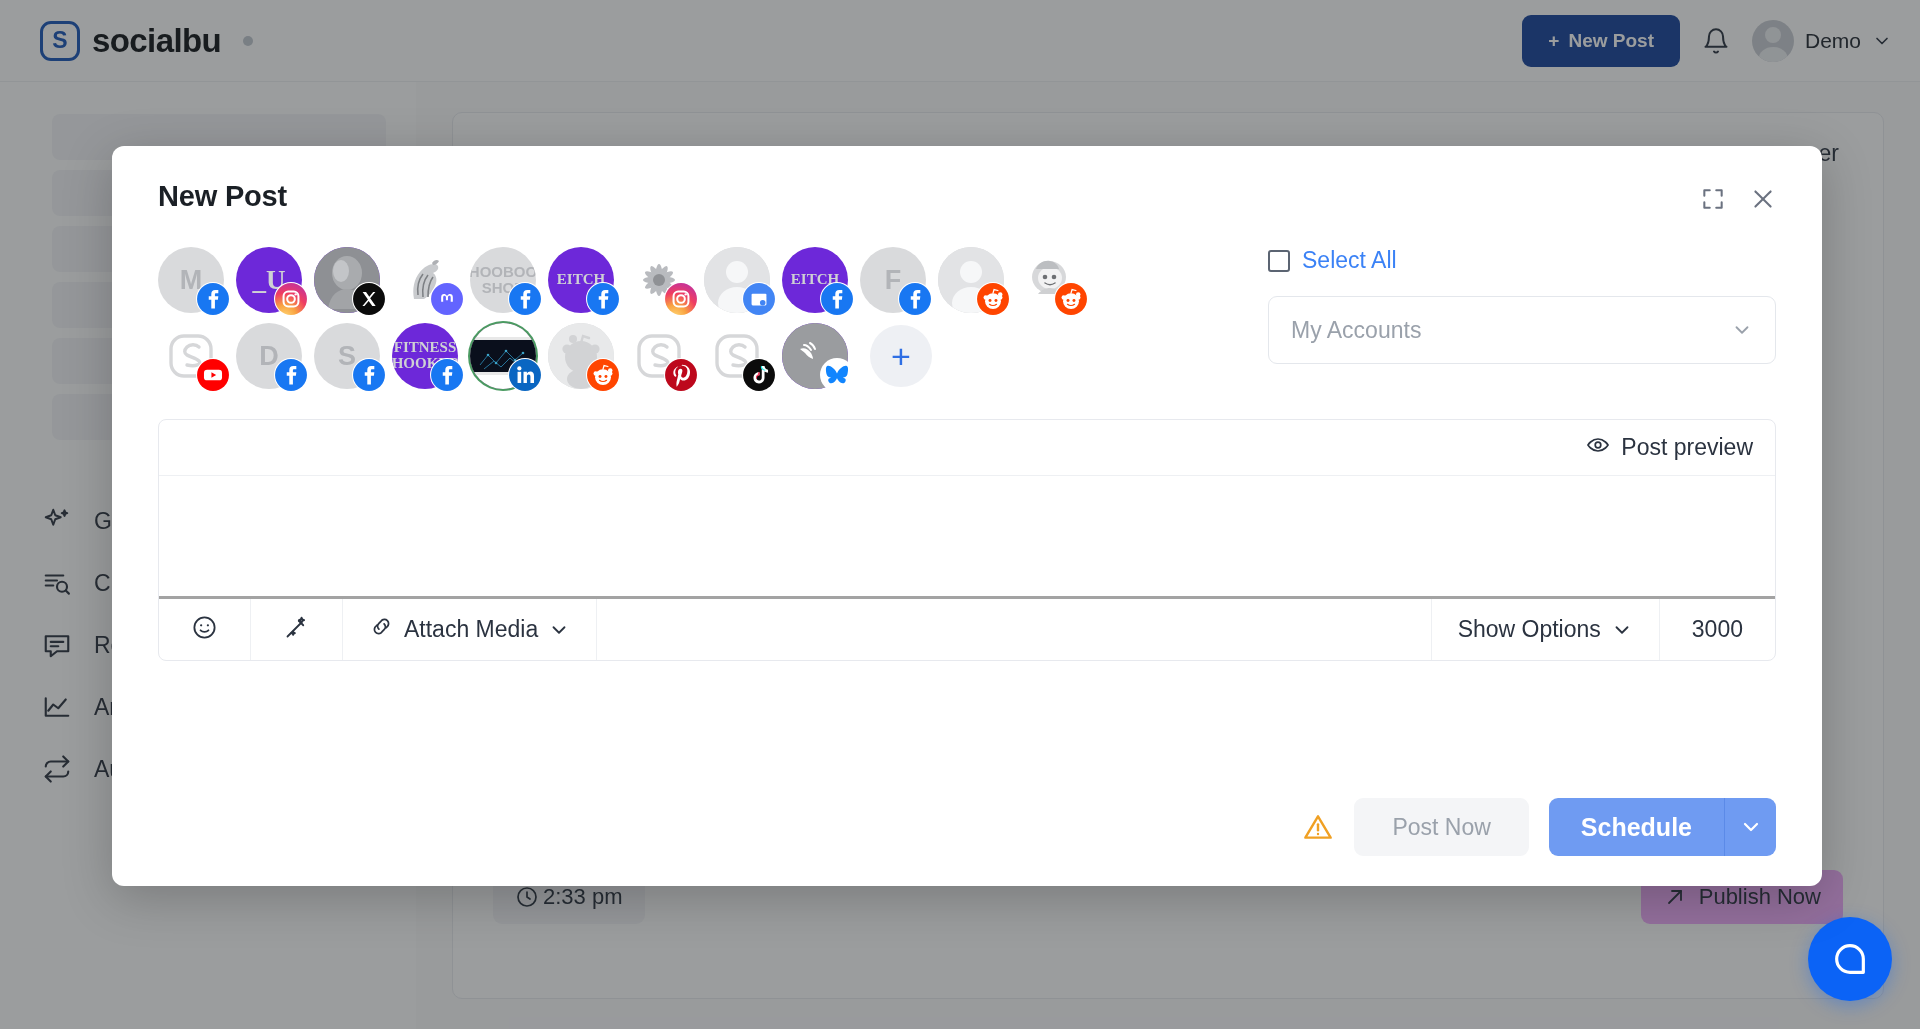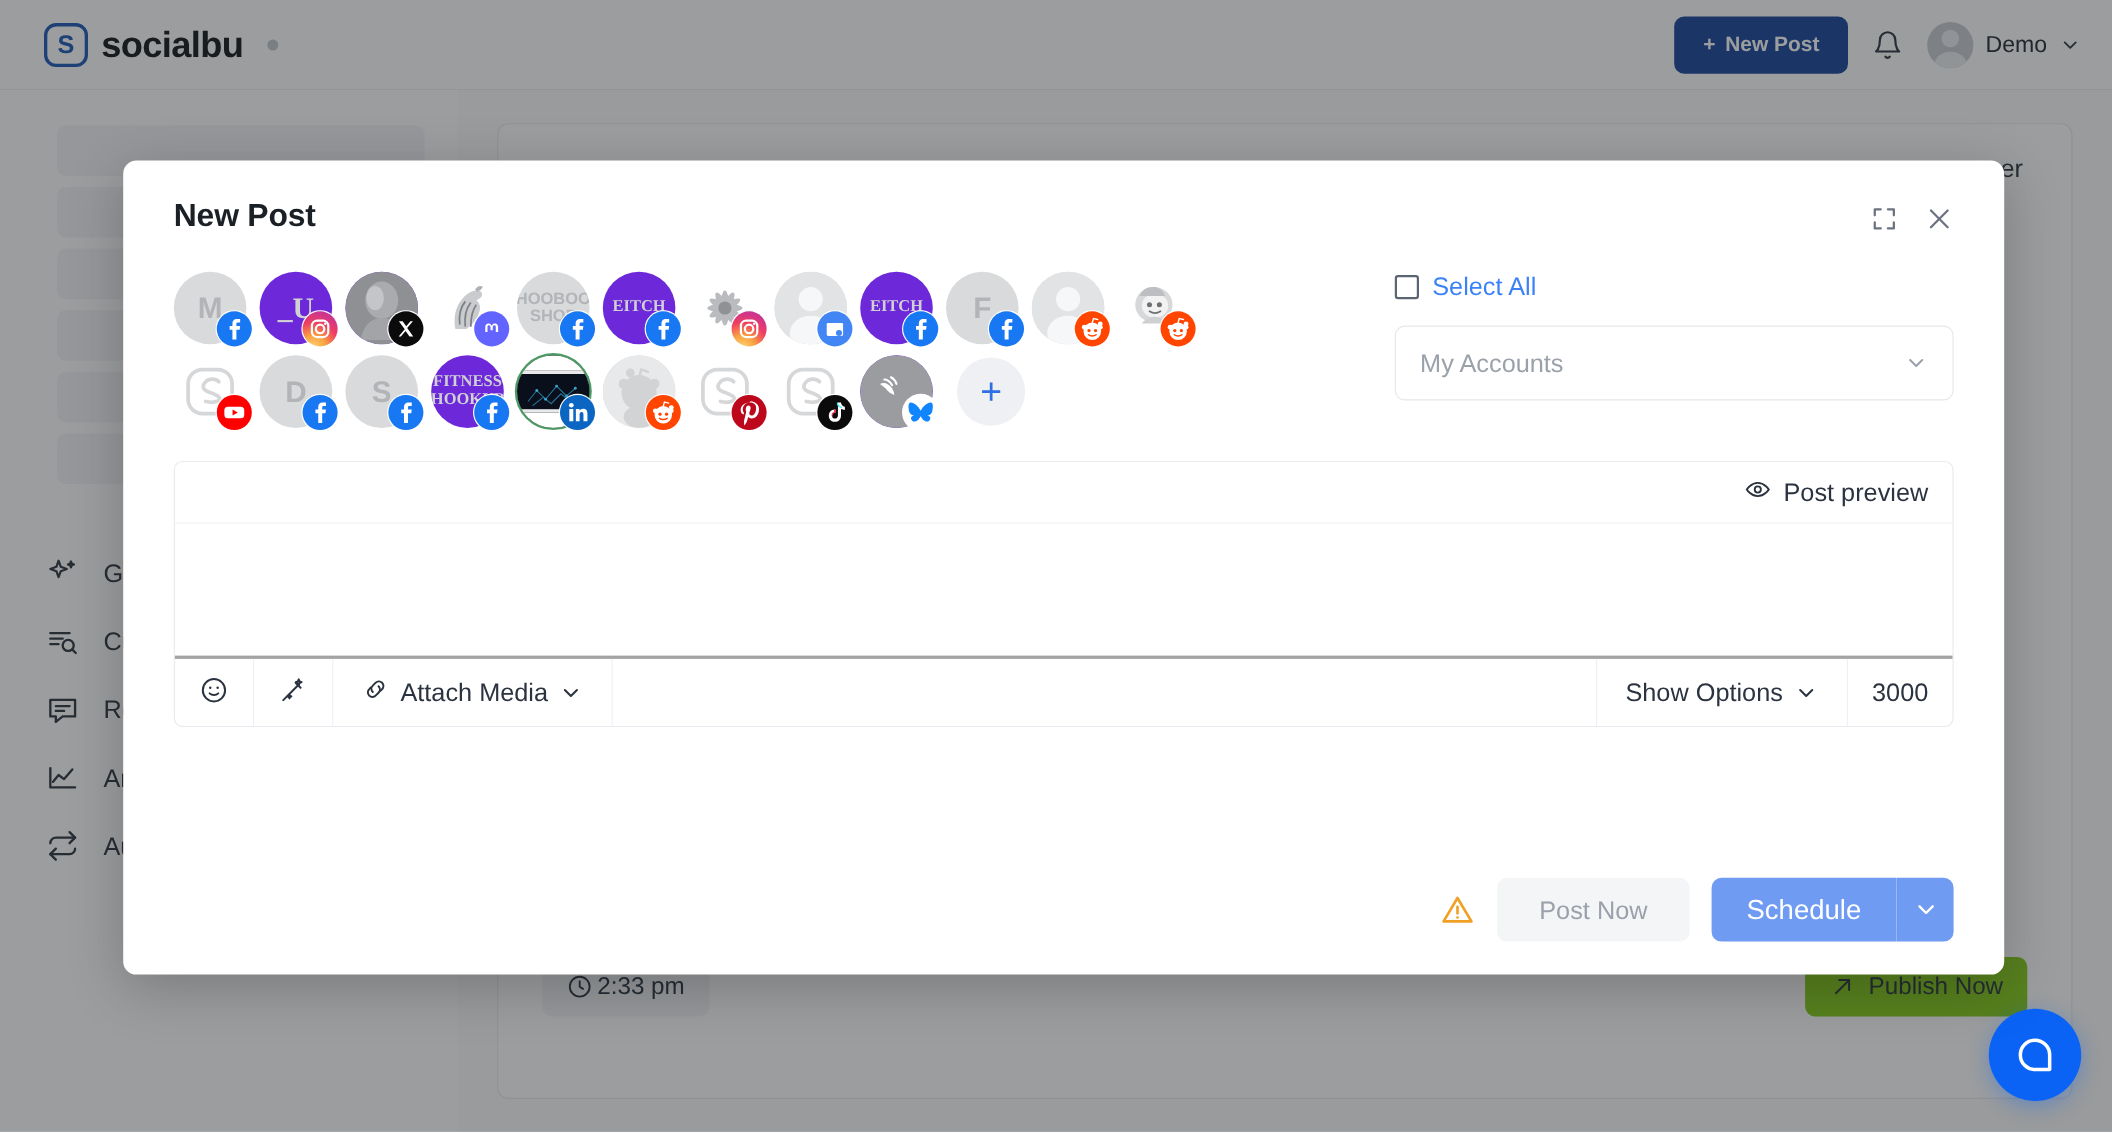--- a/index.html
+++ b/index.html
@@ -101,21 +101,21 @@
     display: flex; align-items: center; justify-content: space-between;
     padding: 0 40px;
   }
   .time-chip {
     display: flex; align-items: center; gap: 4px;
     background: #f4f5f7; border-radius: 9px; height: 54px; padding: 0 22px;
     font-size: 22px; color: #2b3340;
   }
   .publish-now-chip {
     display: flex; align-items: center; gap: 12px;
-    background: #84cc16; border-radius: 9px; height: 54px; padding: 0 22px;
+    background: #f0abfc; border-radius: 9px; height: 54px; padding: 0 22px;
     font-size: 22px; color: #2b3340;
   }
   .chip-icon { width: 24px; height: 24px; flex: none; }
 
   
   .chat-fab {
     position: absolute; right: 28px; bottom: 28px;
     width: 84px; height: 84px; border-radius: 50%;
     background: #0b63f6; z-index: 60;
     display: flex; align-items: center; justify-content: center;
@@ -205,21 +205,21 @@
   .composer-area {
     height: 120px; padding: 16px 22px; font-size: 21px; color: #2b3340;
     outline: none;
   }
   .composer-bar {
     height: 64px; border-top: 3px solid #a3a3a3;
     display: flex; align-items: stretch;
   }
   .cbtn {
     display: flex; align-items: center; justify-content: center;
-    padding: 0 22px; border-right: 1px solid #eef0f3; cursor: pointer;
+    padding: 0 32px; border-right: 1px solid #eef0f3; cursor: pointer;
     color: #2b3340;
   }
   .cbtn.with-text { gap: 10px; font-size: 23px; padding: 0 26px; }
   .cbar-spacer { flex: 1 1 auto; }
   .cbtn.right { border-right: none; border-left: 1px solid #eef0f3; }
   .char-count { font-size: 23px; color: #2b3340; }
 
   .modal-foot {
     margin-top: auto; display: flex; align-items: center; justify-content: flex-end;
     gap: 20px; padding-top: 26px;
@@ -227,21 +227,21 @@
   .warn-icon { width: 32px; height: 32px; color: #f0a023; }
   .btn-post-now {
     background: #f4f5f7; color: #9aa1ab; border: none; border-radius: 9px;
     height: 58px; padding: 0 38px; font-size: 23px; cursor: pointer;
     font-family: "Liberation Sans", sans-serif;
   }
   .btn-schedule-group { display: flex; align-items: stretch; }
   .btn-schedule {
     background: #6f9bf2; color: #ffffff; border: none;
     border-radius: 9px 0 0 9px; height: 58px; padding: 15px 32px;
-    font-size: 25px; font-weight: 400; cursor: pointer;
+    font-size: 25px; font-weight: 700; cursor: pointer;
     font-family: "Liberation Sans", sans-serif;
   }
   .btn-schedule-caret {
     background: #6f9bf2; color: #ffffff; border: none;
     border-left: 1px solid #5b8ae8; border-radius: 0 9px 9px 0;
     width: 52px; display: flex; align-items: center; justify-content: center;
     cursor: pointer;
   }
 </style>
 </head>

